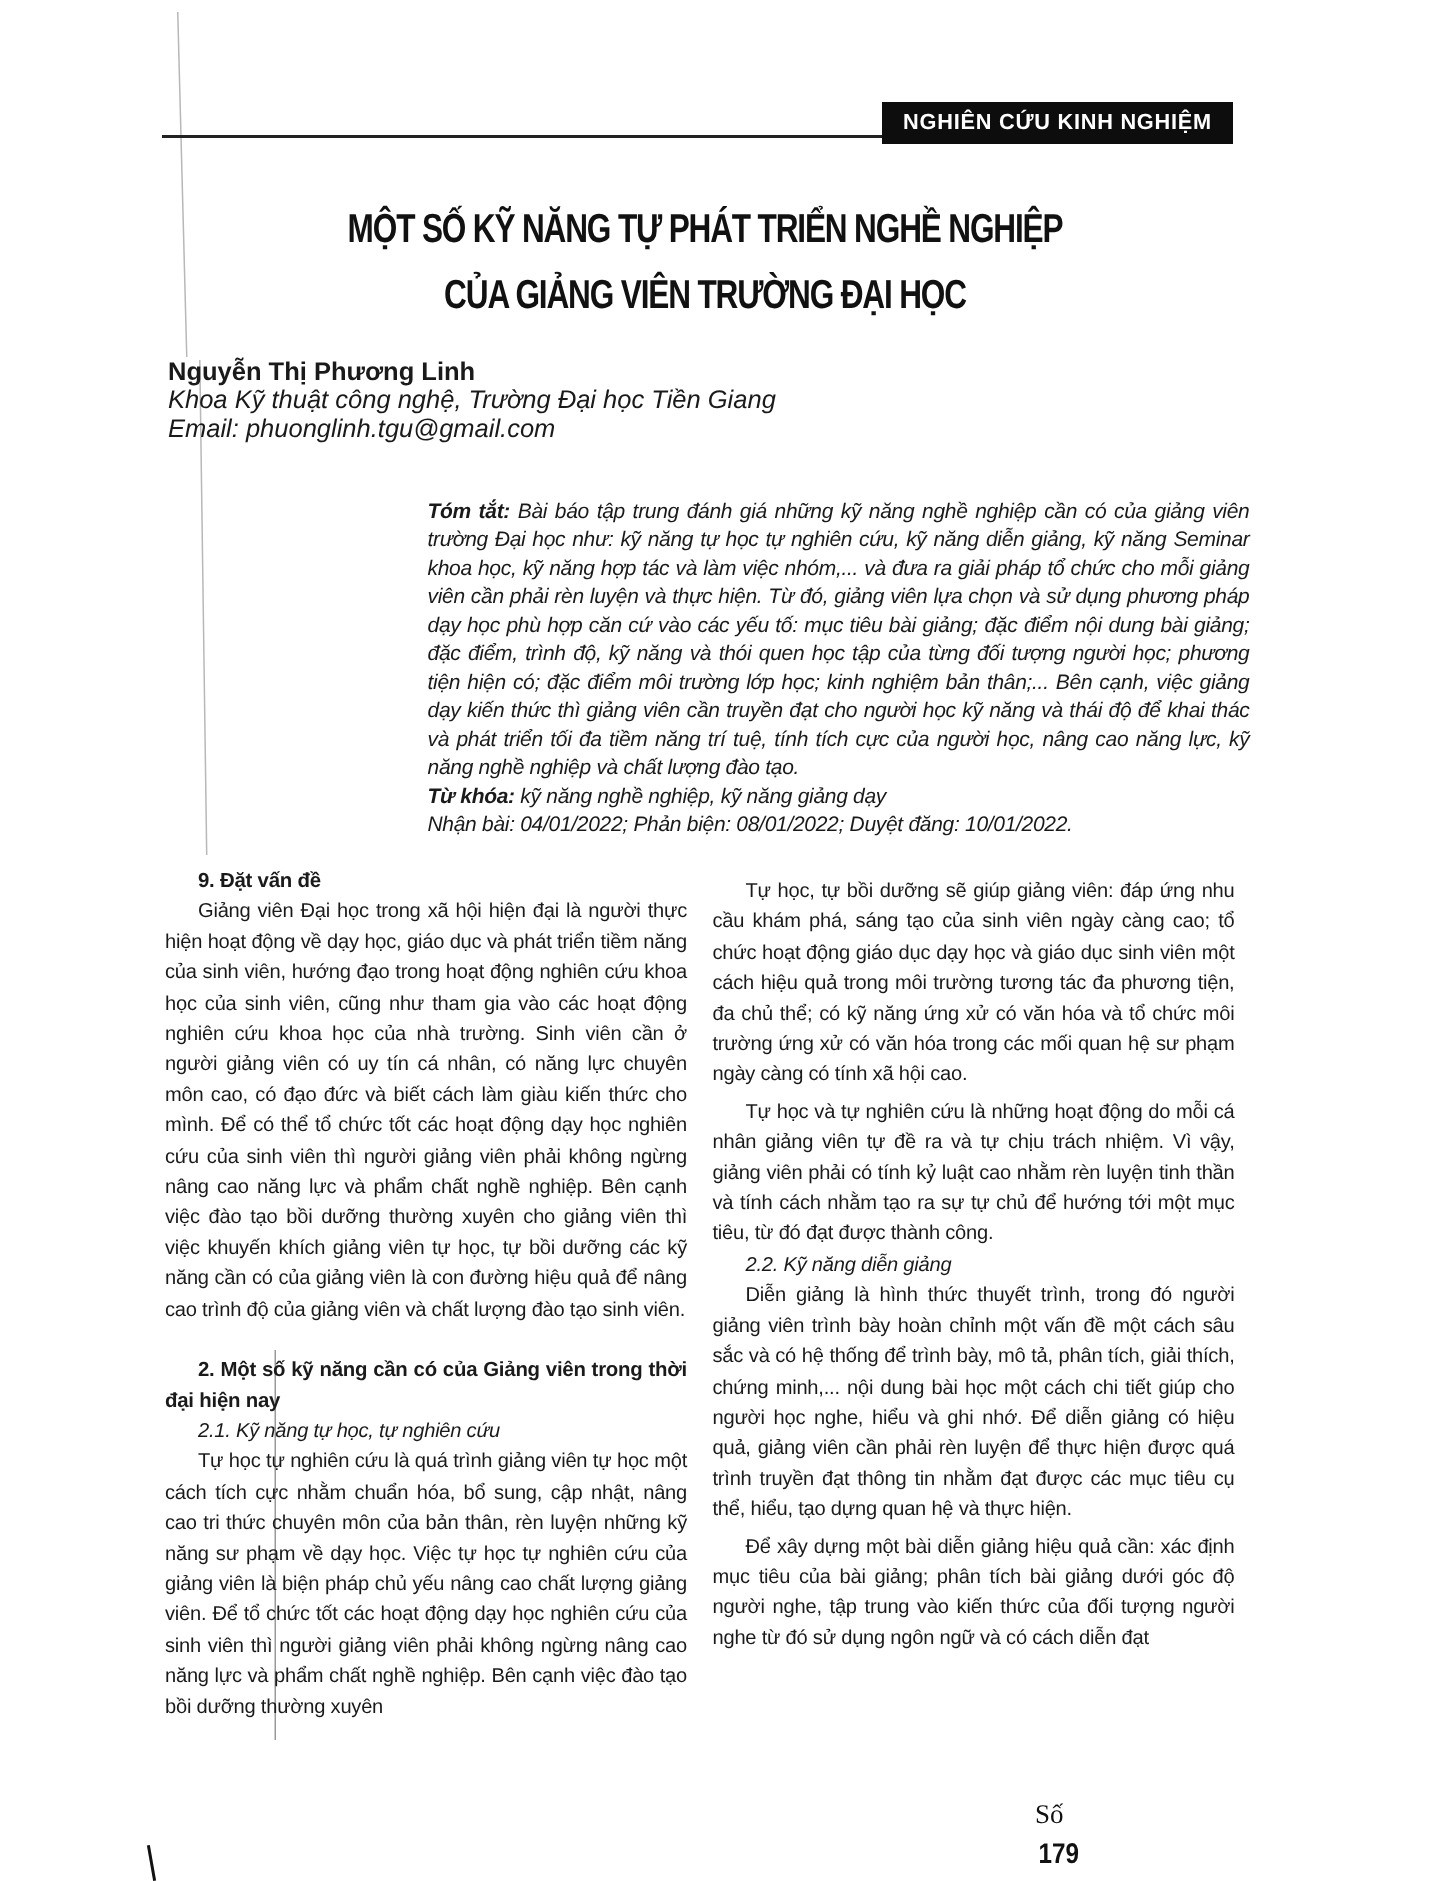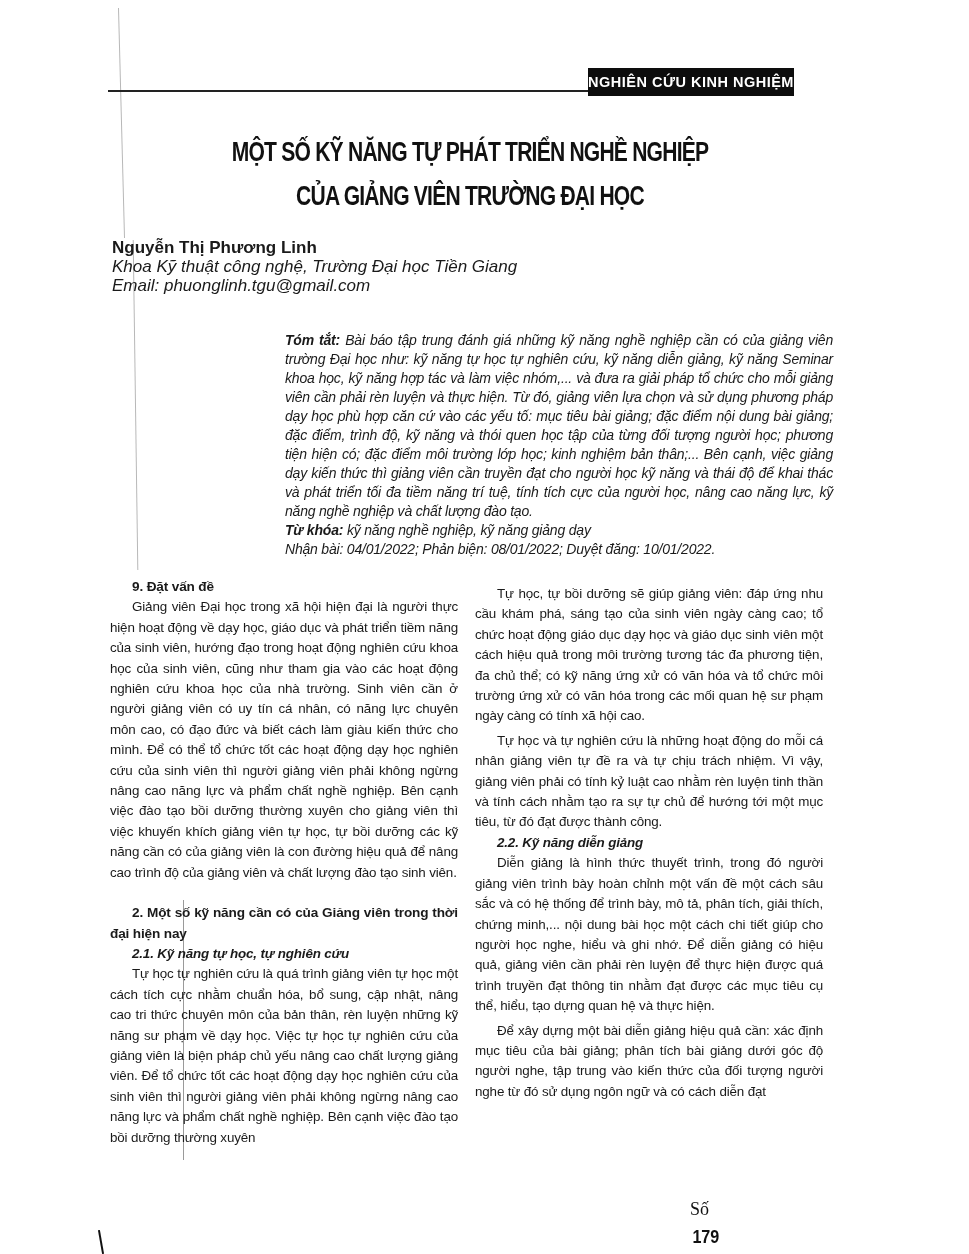--- a/index.html
+++ b/index.html
@@ -1,21 +1,21 @@
 <!DOCTYPE html>
 <html><head>
 <meta charset="utf-8">
 <style>
   html, body { margin: 0; padding: 0; background: #ffffff; }
   body { width: 969px; height: 1254px; position: relative; overflow: hidden; color: #1a1a1a; }
   .page { position: absolute; inset: 0; }
   .scan-line { position: absolute; background: #b8b8b8; width: 1px; }
   .rule { position: absolute; left: 30px; top: 90px; width: 560px; height: 2px; background: #222; }
   .section-tag {
-    position: absolute; left: 588px; top: 68px; width: 206px; height: 28px;
+    position: absolute; left: 588px; top: 68px; width: 234px; height: 28px;
     background: #0d0d0d; color: #fff;
     font-family: "Liberation Sans", sans-serif; font-weight: bold; font-size: 14.5px;
     letter-spacing: 0.5px; display: flex; align-items: center; justify-content: center;
   }
   .title {
     position: absolute; left: 160px; top: 130px; width: 620px; text-align: center;
     font-family: "Liberation Sans", sans-serif; font-weight: bold; font-size: 27px;
     line-height: 44px; letter-spacing: -1px; transform: scaleX(0.78); transform-origin: center top;
     color: #111;
   }
@@ -27,21 +27,21 @@
     font-family: "Liberation Sans", sans-serif; font-style: italic; font-size: 14px; line-height: 19px;
     letter-spacing: -0.2px; text-align: justify;
   }
   .abstract .lbl { font-weight: bold; }
   .col { position: absolute; width: 348px; font-family: "Liberation Sans", sans-serif; font-size: 13.4px; line-height: 20.4px; text-align: justify; letter-spacing: -0.15px; }
   .col-left { left: 110px; top: 577px; }
   .col-right { left: 475px; top: 580px; }
   .col p { margin: 0; text-indent: 22px; }
   .col p.noindent { text-indent: 0; }
   .col h3 { margin: 0; font-size: 13.6px; font-weight: bold; text-indent: 22px; line-height: 20.4px; }
-  .col h4 { margin: 0; font-size: 13.4px; font-style: italic; font-weight: bold; text-indent: 22px; line-height: 20.4px; }
+  .col h4 { margin: 0; font-size: 13.4px; font-style: italic; font-weight: normal; text-indent: 22px; line-height: 20.4px; }
   .gap { height: 10px; }
   .gap-s { height: 4px; }
   .footer { position: absolute; left: 690px; top: 1199px; font-family: "Liberation Serif", serif; font-size: 18px; display: flex; align-items: flex-start; gap: 6px; color: #111; flex-direction: column; }
   .footer .issue-no { font-family: "Liberation Sans", sans-serif; font-weight: bold; font-size: 19px; transform: scaleX(0.85); display: inline-block; }
   .footer .star { font-size: 14px; }
   .footer .page-no { font-family: "Liberation Sans", sans-serif; font-weight: bold; font-size: 10px; }
 </style>
 </head>
 <body>
 

